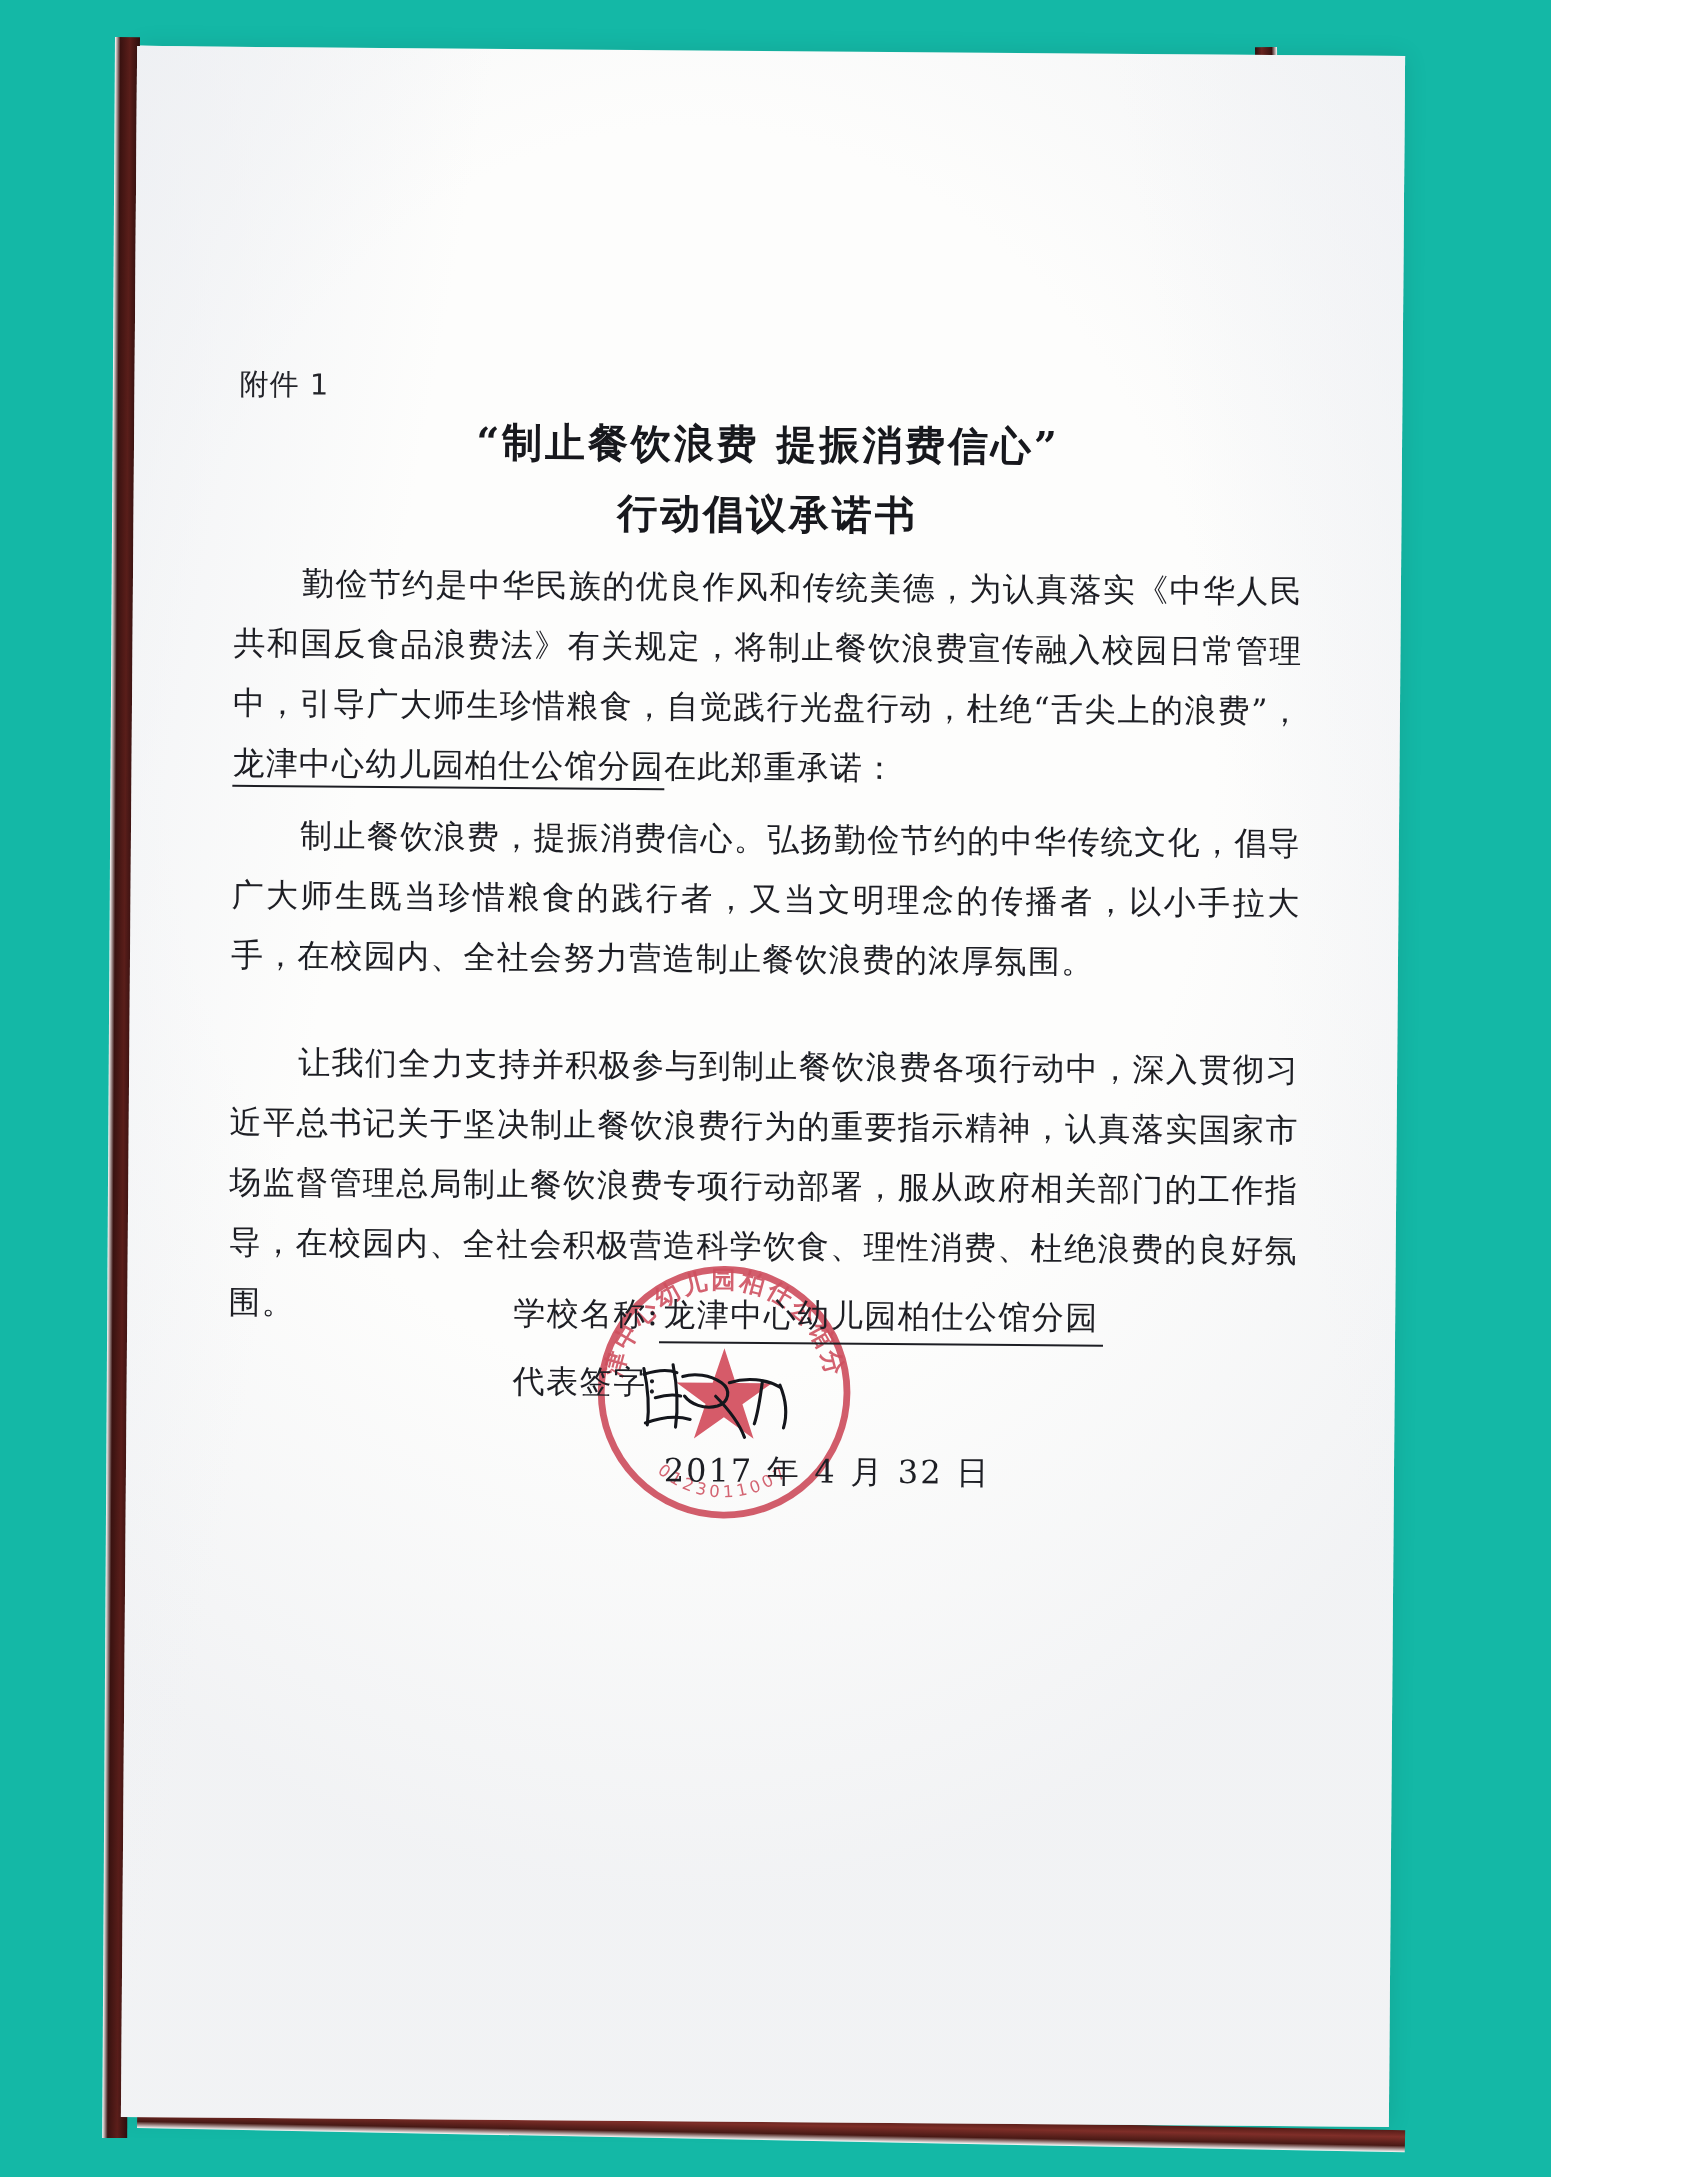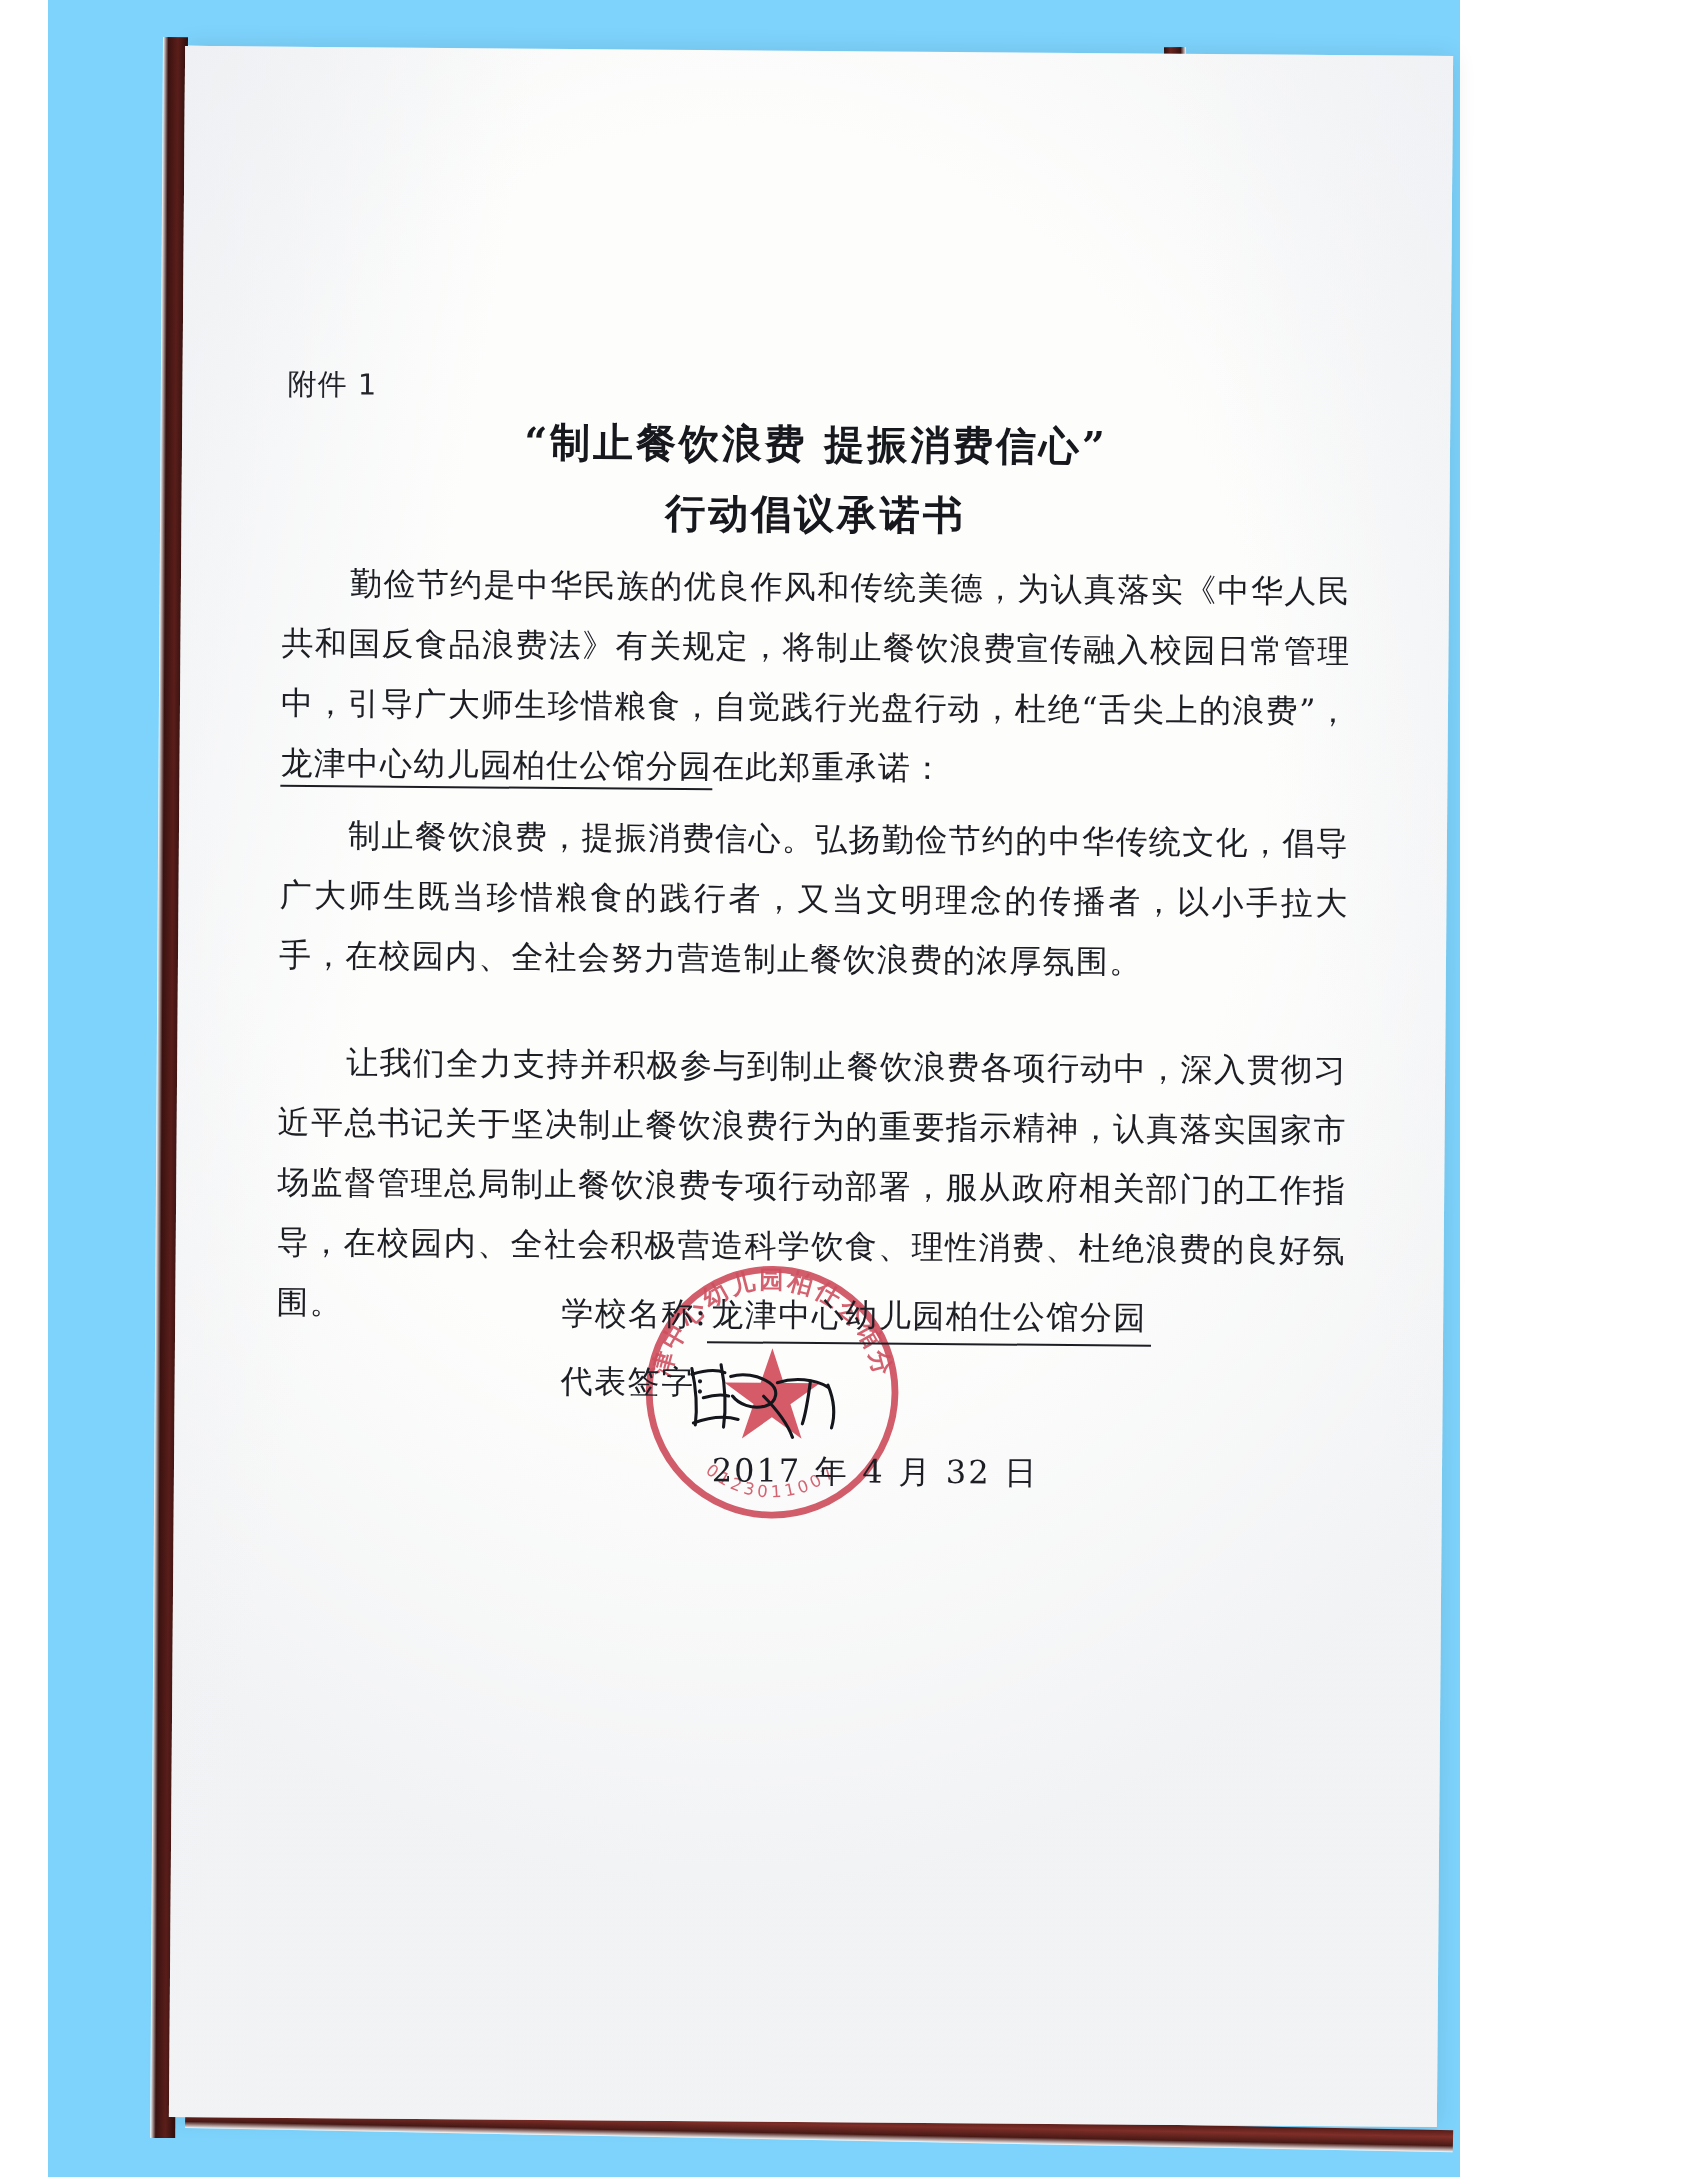--- a/index.html
+++ b/index.html
@@ -8,24 +8,23 @@
     margin: 0; padding: 0;
     width: 1683px; height: 2178px;
     overflow: hidden;
     background: #ffffff;
     font-family: "Liberation Serif", "DejaVu Serif", serif;
   }
 
   
   #photo {
     position: relative;
-    width: 1412px;
+    width: 1551px;
     height: 2178px;
-    background: #7dd3fc;
-    margin-left: 48px;
+    background: #14b8a6;
   }
   .desk {
     position: absolute;
     background: linear-gradient(110deg, #4a1a18 0%, #6b2420 28%, #8a3028 52%, #5d1d1a 78%, #3d1412 100%);
   }
   
   .desk-left {
     left: 115px; top: 37px;
     width: 25px; height: 2101px;
     transform: rotate(0.35deg);

